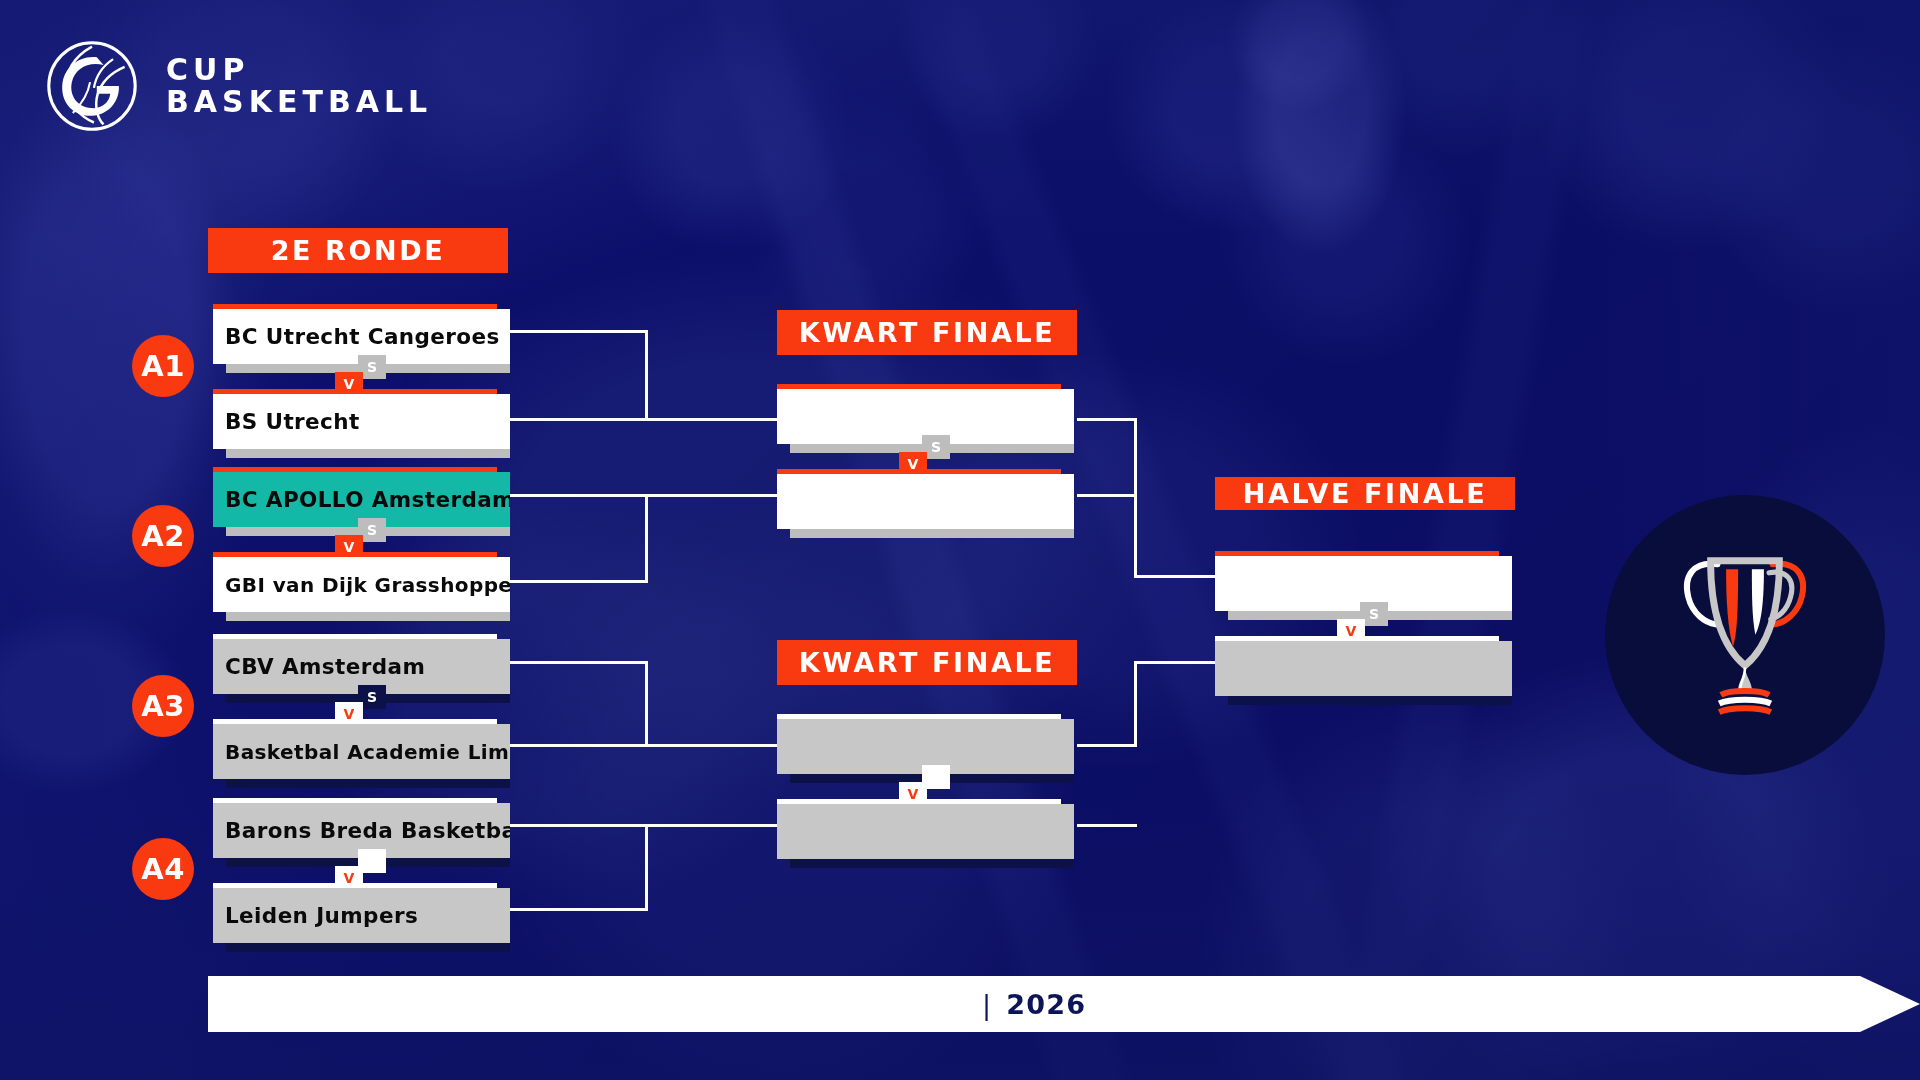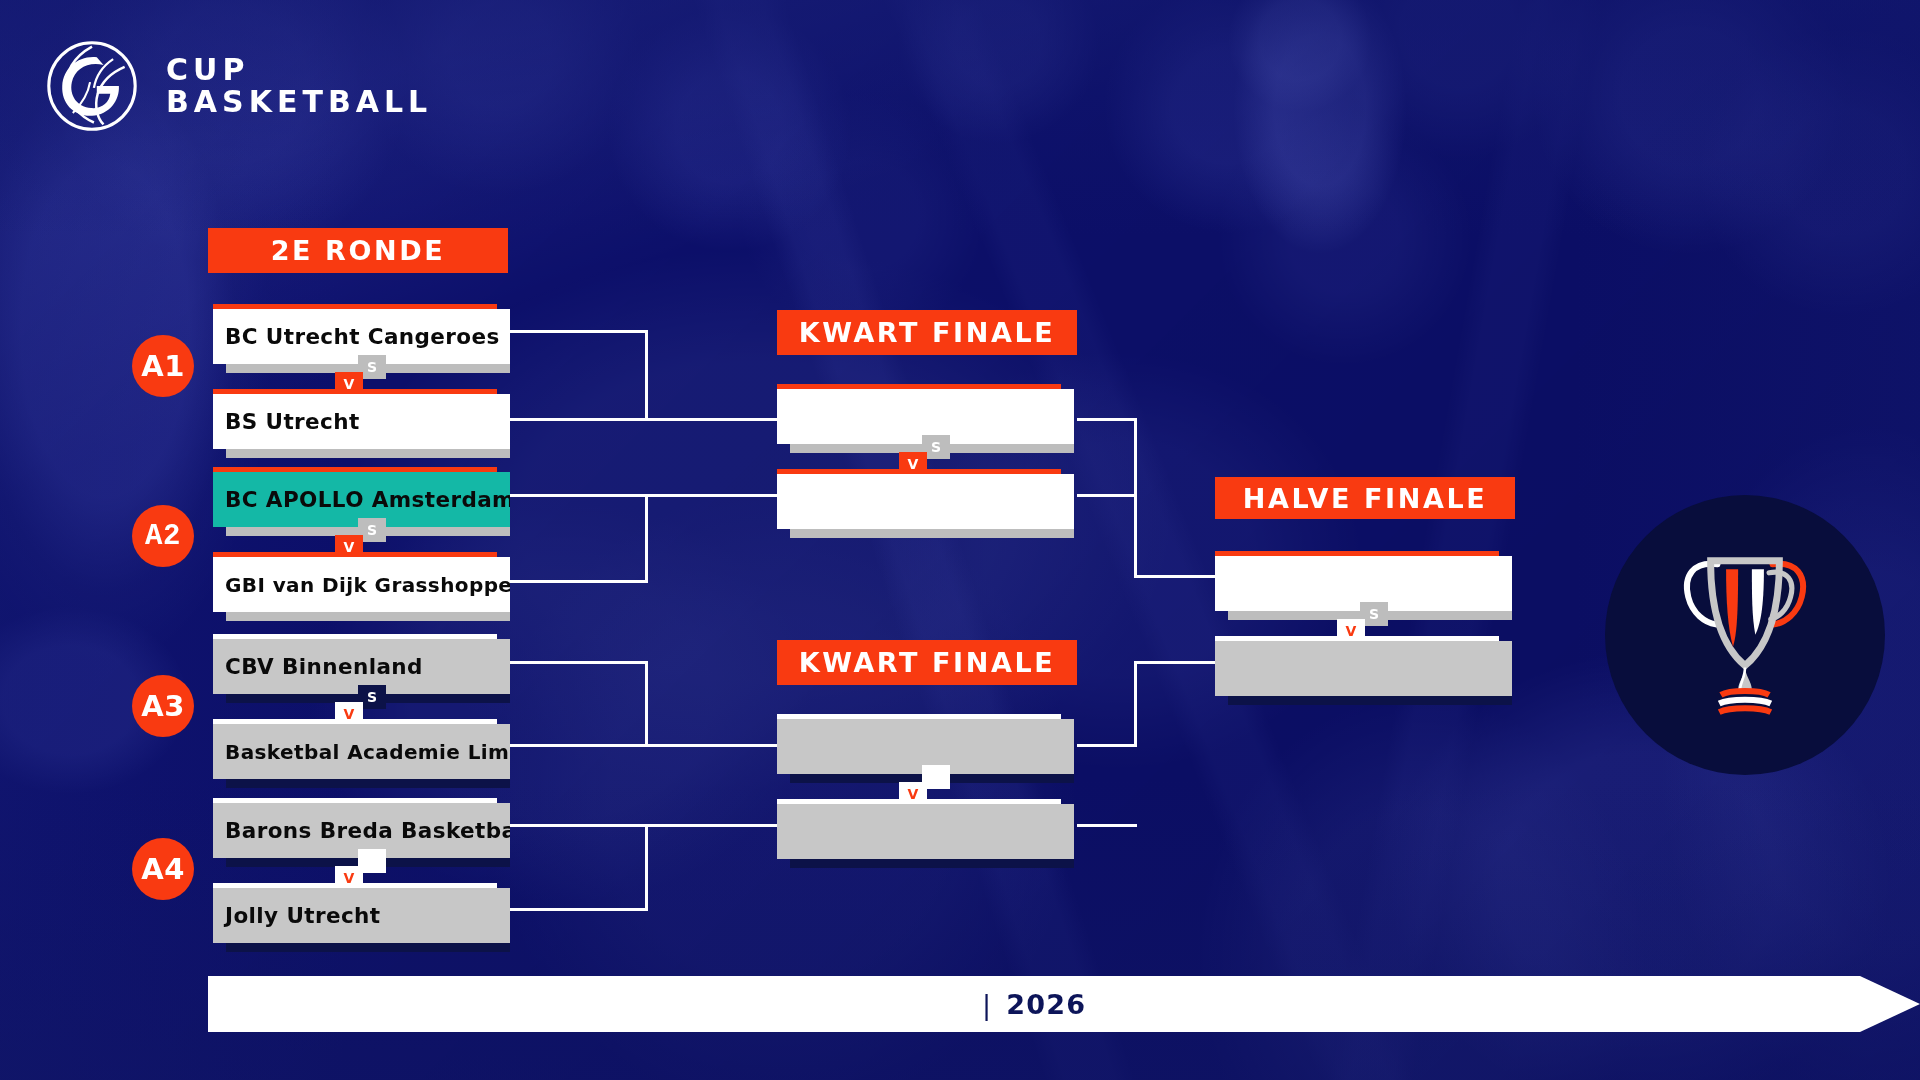--- a/index.html
+++ b/index.html
@@ -162,21 +162,21 @@
     <div>CUP</div>
     <div>BASKETBALL</div>
   </div>
 </div>
 
 <div id="bracket">
 
   <div class="round-title" style="left:208px; top:228px; width:300px; height:45px;">2E RONDE</div>
   <div class="round-title" style="left:777px; top:310px; width:300px; height:45px;">KWART FINALE</div>
   <div class="round-title" style="left:777px; top:640px; width:300px; height:45px;">KWART FINALE</div>
-  <div class="round-title" style="left:1215px; top:477px; width:300px; height:42px;">HALVE FINALE</div>
+  <div class="round-title" style="left:1215px; top:477px; width:300px; height:33px;">HALVE FINALE</div>
 
   <div class="conn" style="left:508px; top:330px; width:140px; height:3px;"></div>
   <div class="conn" style="left:508px; top:418px; width:140px; height:3px;"></div>
   <div class="conn" style="left:645px; top:330px; width:3px; height:91px;"></div>
   <div class="conn" style="left:645px; top:418px; width:135px; height:3px;"></div>
 
   <div class="conn" style="left:508px; top:494px; width:140px; height:3px;"></div>
   <div class="conn" style="left:508px; top:580px; width:140px; height:3px;"></div>
   <div class="conn" style="left:645px; top:494px; width:3px; height:89px;"></div>
   <div class="conn" style="left:645px; top:494px; width:135px; height:3px;"></div>
@@ -211,21 +211,21 @@
   <div class="grp">
     <div class="badge-s" style="left:358px; top:355px; width:28px; height:24px; background:#bdbdbd; color:#ffffff;">S</div>
     <div class="badge-v" style="left:335px; top:372px; width:28px; height:24px; background:#f93a11; color:#ffffff;">V</div>
   </div>
   <div class="slot">
     <div class="accent" style="left:213px; top:389px; width:284px; background:#f93a11;"></div>
     <div class="shadow" style="left:226px; top:449px; width:284px; background:#bdbdbd;"></div>
     <div class="box" style="left:213px; top:394px; width:297px; height:55px; background:#ffffff;">BS Utrecht</div>
   </div>
 
-  <div class="seedlabel" style="left:132px; top:505px;font-family:Liberation Mono, monospace;">A2</div>
+  <div class="seedlabel" style="left:132px; top:505px;">A2</div>
 
   <div class="slot">
     <div class="accent" style="left:213px; top:467px; width:284px; background:#f93a11;"></div>
     <div class="shadow" style="left:226px; top:527px; width:284px; background:#bdbdbd;"></div>
     <div class="box" style="left:213px; top:472px; width:297px; height:55px; background:#14b8a6;">BC APOLLO Amsterdam</div>
   </div>
   <div class="grp">
     <div class="badge-s" style="left:358px; top:518px; width:28px; height:24px; background:#bdbdbd; color:#ffffff;">S</div>
     <div class="badge-v" style="left:335px; top:535px; width:28px; height:24px; background:#f93a11; color:#ffffff;">V</div>
   </div>
@@ -233,21 +233,21 @@
     <div class="accent" style="left:213px; top:552px; width:284px; background:#f93a11;"></div>
     <div class="shadow" style="left:226px; top:612px; width:284px; background:#bdbdbd;"></div>
     <div class="box tall" style="left:213px; top:557px; width:297px; height:55px; background:#ffffff;">GBI van Dijk Grasshoppers</div>
   </div>
 
   <div class="seedlabel" style="left:132px; top:675px;">A3</div>
 
   <div class="slot">
     <div class="accent" style="left:213px; top:634px; width:284px; background:#ffffff;"></div>
     <div class="shadow" style="left:226px; top:694px; width:284px; background:#0c1248;"></div>
-    <div class="box" style="left:213px; top:639px; width:297px; height:55px; background:#c7c7c7;">CBV Binnenland</div>
+    <div class="box" style="left:213px; top:639px; width:297px; height:55px; background:#c7c7c7;">CBV Amsterdam</div>
   </div>
   <div class="grp">
     <div class="badge-s" style="left:358px; top:685px; width:28px; height:24px; background:#0c1248; color:#ffffff;">S</div>
     <div class="badge-v" style="left:335px; top:702px; width:28px; height:24px; background:#ffffff; color:#f93a11;">V</div>
   </div>
   <div class="slot">
     <div class="accent" style="left:213px; top:719px; width:284px; background:#ffffff;"></div>
     <div class="shadow" style="left:226px; top:779px; width:284px; background:#0c1248;"></div>
     <div class="box tall" style="left:213px; top:724px; width:297px; height:55px; background:#c7c7c7;">Basketbal Academie Limburg</div>
   </div>
@@ -259,21 +259,21 @@
     <div class="shadow" style="left:226px; top:858px; width:284px; background:#0c1248;"></div>
     <div class="box" style="left:213px; top:803px; width:297px; height:55px; background:#c7c7c7;">Barons Breda Basketball</div>
   </div>
   <div class="grp">
     <div class="badge-s" style="left:358px; top:849px; width:28px; height:24px; background:#ffffff; color:#ffffff;">S</div>
     <div class="badge-v" style="left:335px; top:866px; width:28px; height:24px; background:#ffffff; color:#f93a11;">V</div>
   </div>
   <div class="slot">
     <div class="accent" style="left:213px; top:883px; width:284px; background:#ffffff;"></div>
     <div class="shadow" style="left:226px; top:943px; width:284px; background:#0c1248;"></div>
-    <div class="box" style="left:213px; top:888px; width:297px; height:55px; background:#c7c7c7;">Jolly Utrecht</div>
+    <div class="box" style="left:213px; top:888px; width:297px; height:55px; background:#c7c7c7;">Leiden Jumpers</div>
   </div>
 
   <div class="slot">
     <div class="accent" style="left:777px; top:384px; width:284px; background:#f93a11;"></div>
     <div class="shadow" style="left:790px; top:444px; width:284px; background:#bdbdbd;"></div>
     <div class="box" style="left:777px; top:389px; width:297px; height:55px; background:#ffffff;"></div>
   </div>
   <div class="grp">
     <div class="badge-s" style="left:922px; top:435px; width:28px; height:24px; background:#bdbdbd; color:#ffffff;">S</div>
     <div class="badge-v" style="left:899px; top:452px; width:28px; height:24px; background:#f93a11; color:#ffffff;">V</div>

